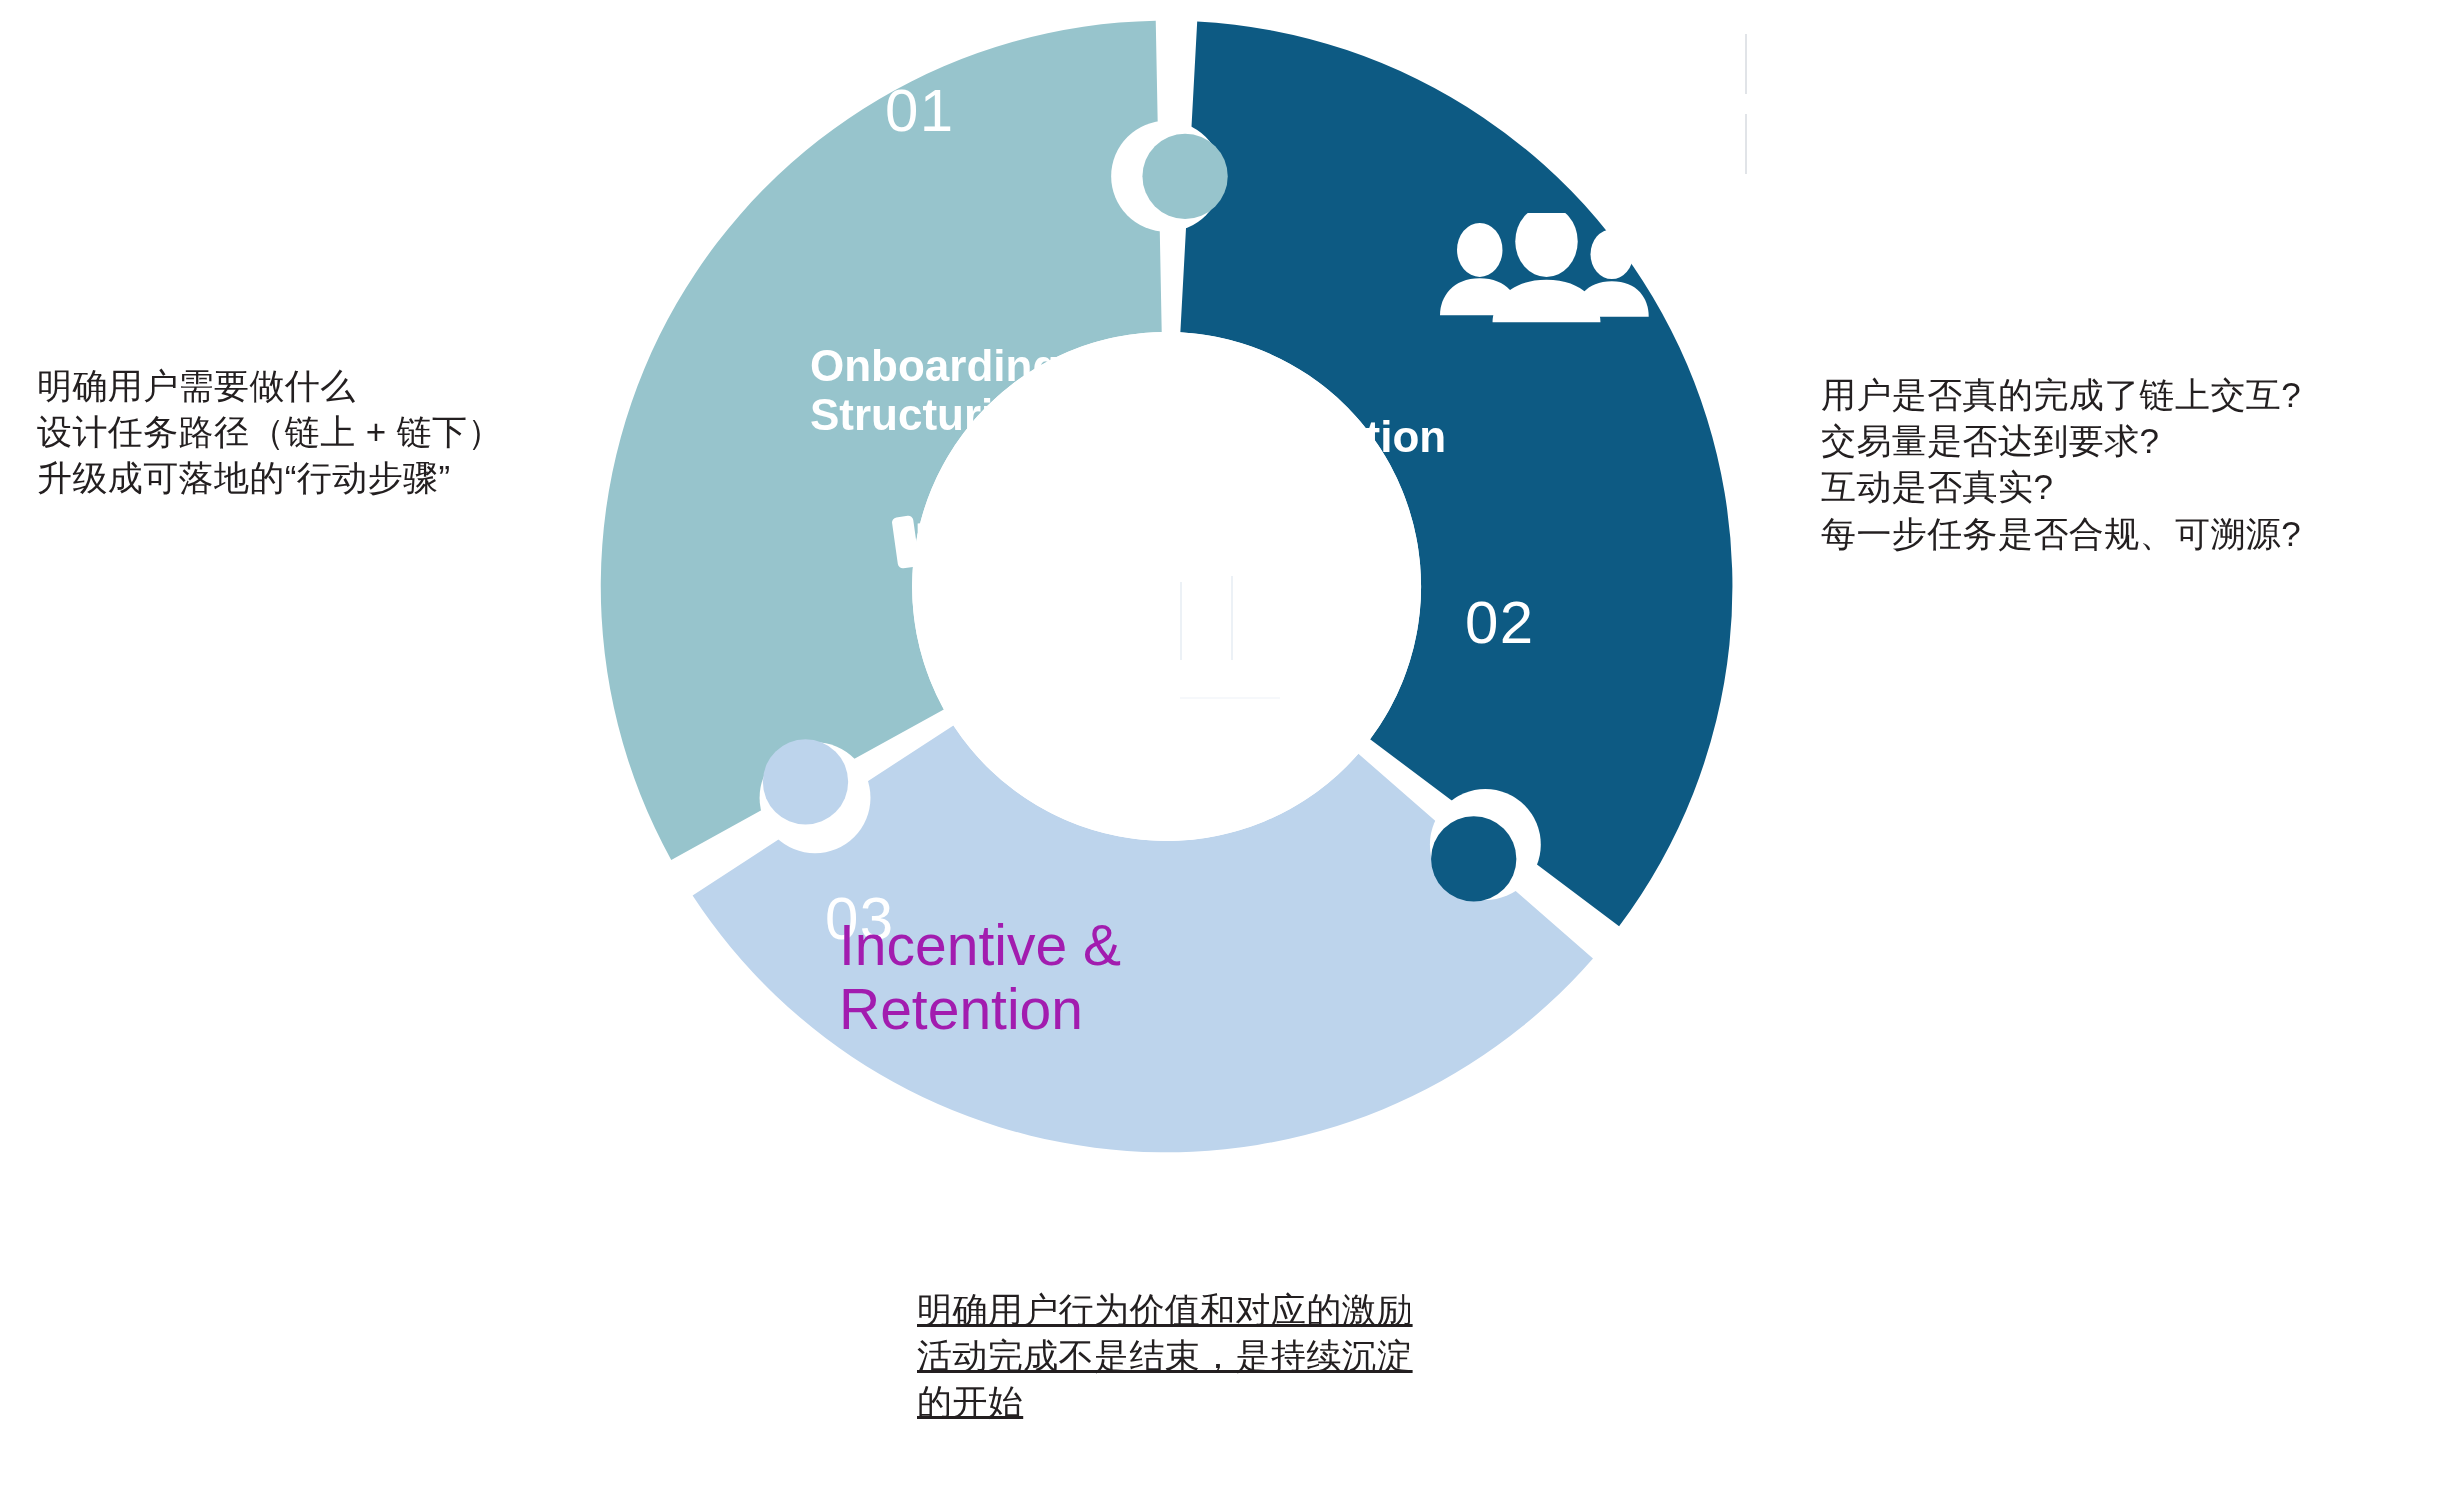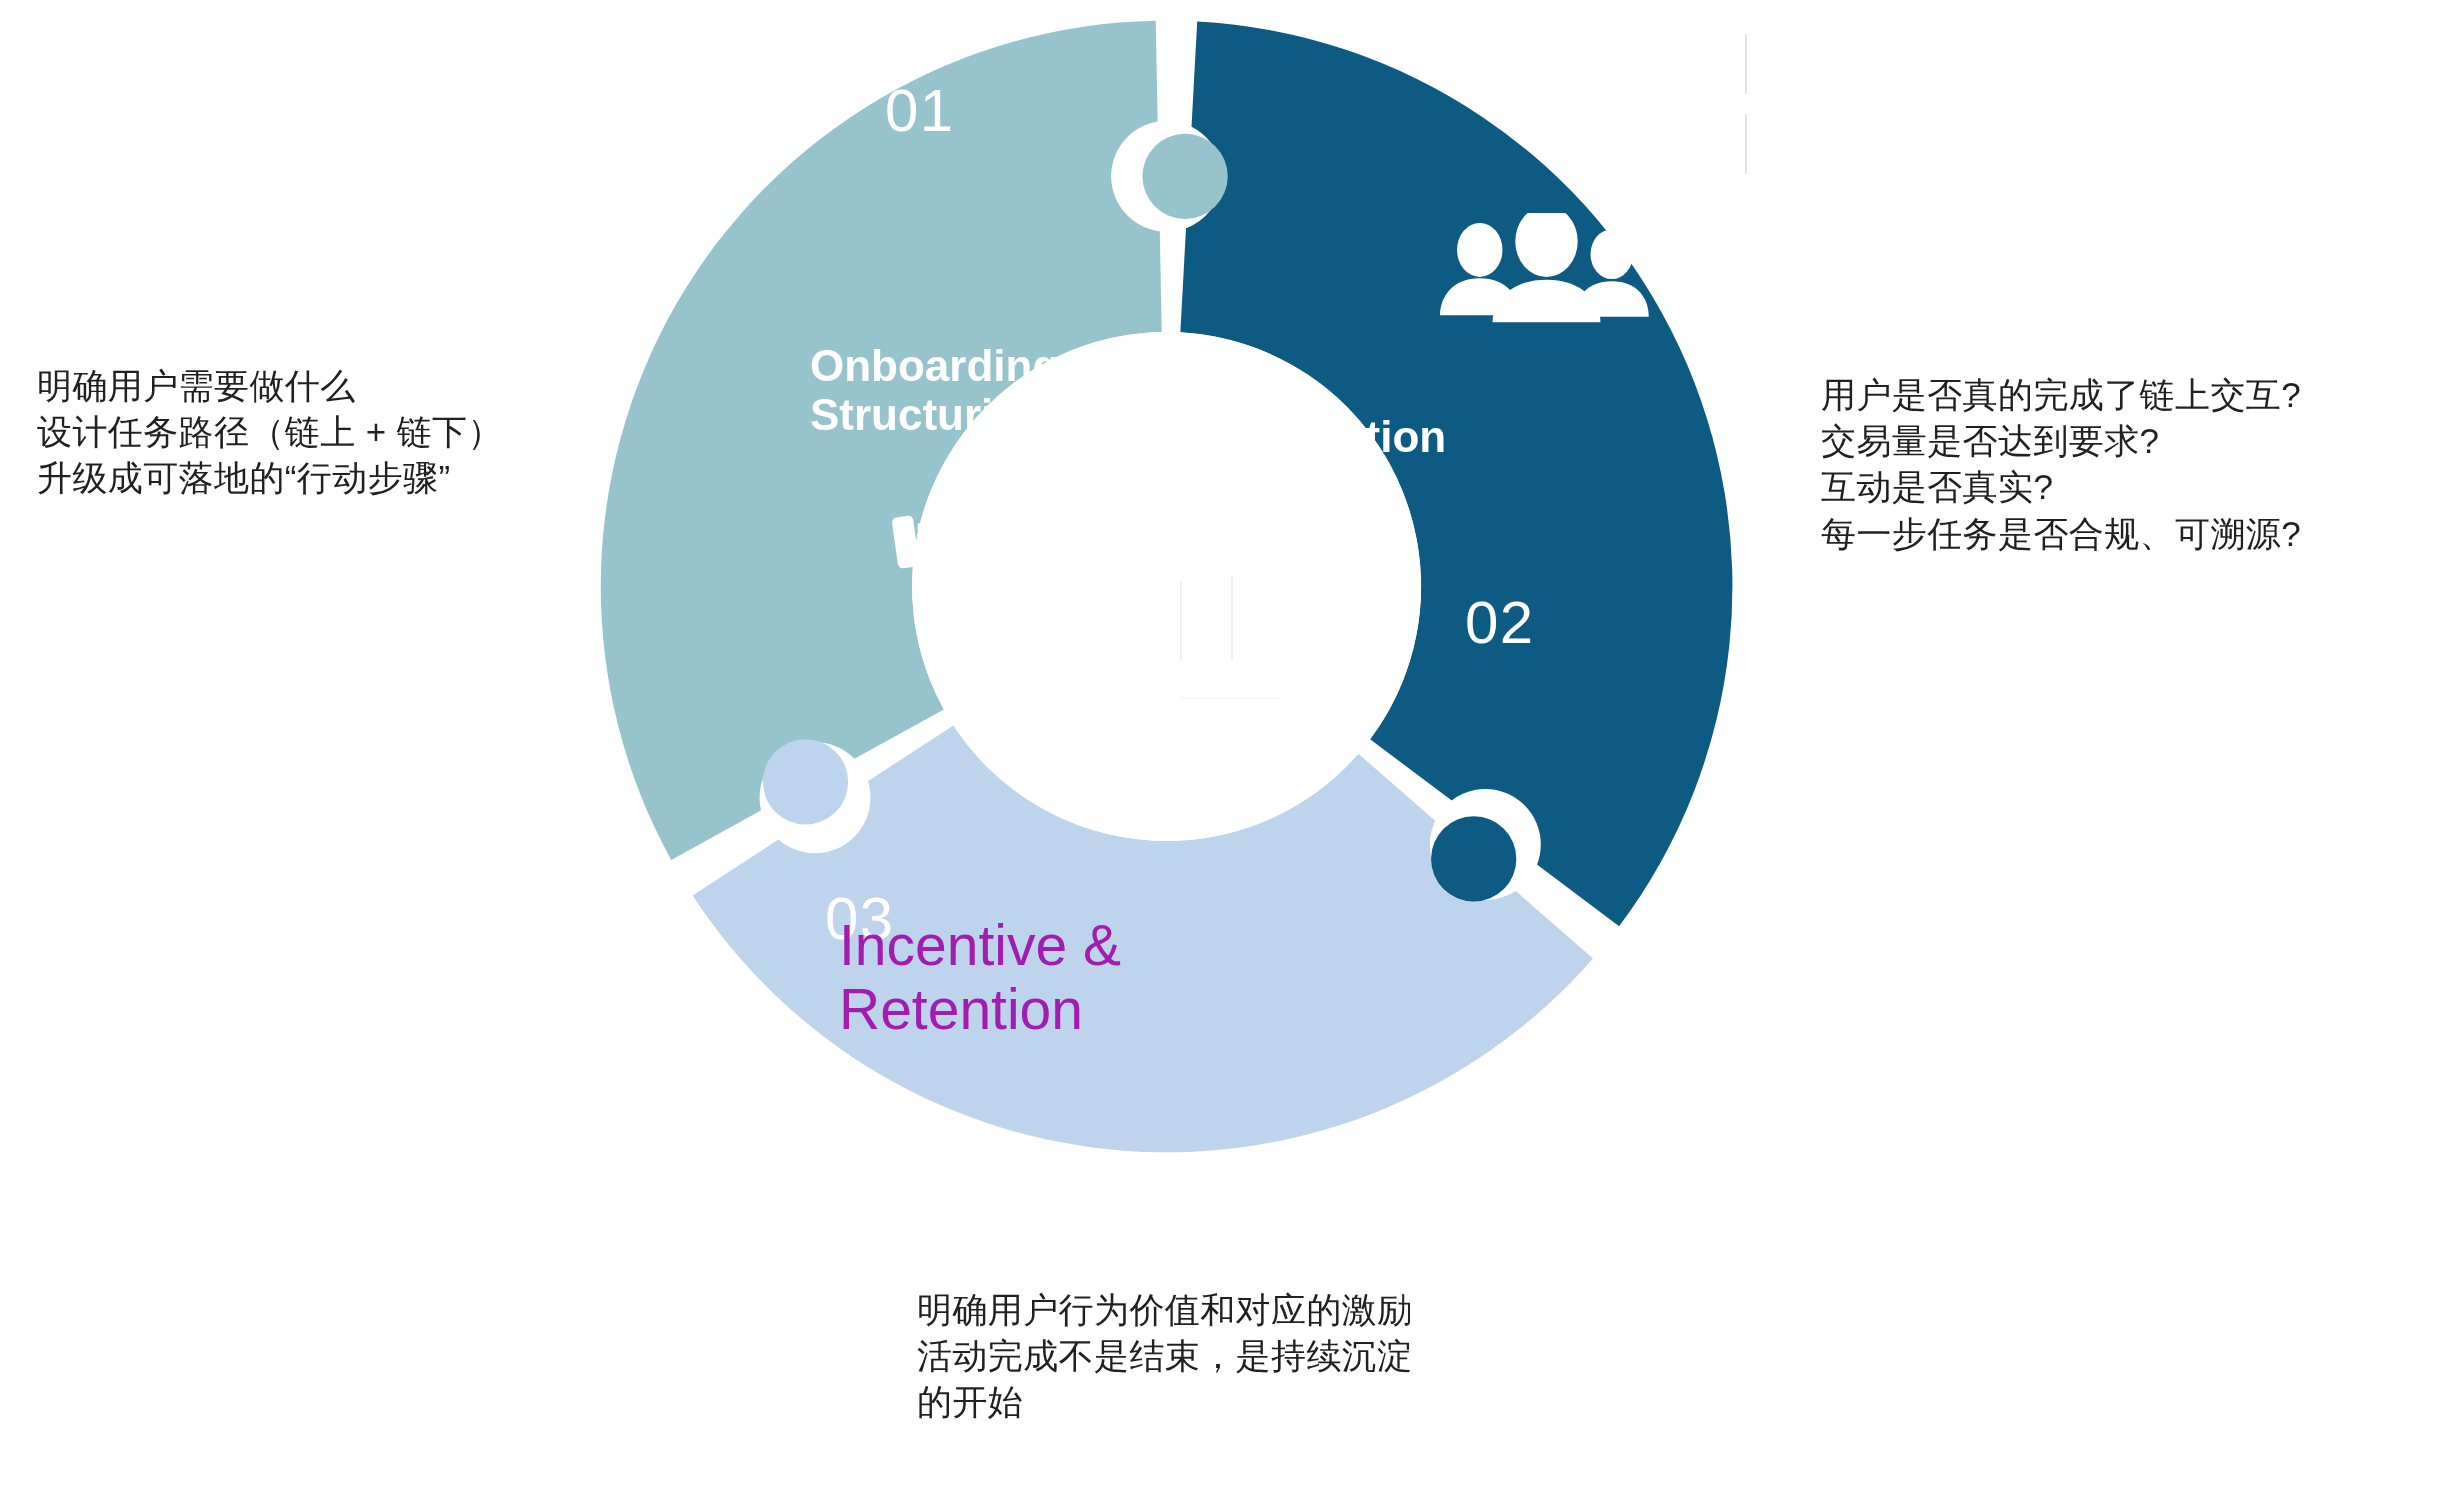--- a/index.html
+++ b/index.html
@@ -42,21 +42,21 @@
   #icon-people{left:1440px;top:213px;width:213px;height:114px;}
   #icon-growth{left:1735px;top:967px;width:156px;height:135px;}
 
   
   .callout{
     position:absolute;color:#231f20;font-size:35px;line-height:1.32;
     white-space:pre-line;letter-spacing:0.4px;
   }
   #callout-left  {left:37px;  top:363px;  width:526px;}
   #callout-right {left:1821px;top:372px;  width:569px;}
-  #callout-bottom{left:917px;top:1287px; width:569px;}
+  #callout-bottom{left:917px;top:1287px; width:569px;text-decoration:underline;}
 
   
   .ghost{position:absolute;background:#c9d6e4;opacity:.35;}
   #ghost-a{left:1180px;top:582px;width:2.1px;height:78px;}
   #ghost-b{left:1231px;top:576px;width:2.1px;height:84px;}
   #ghost-c{left:1180px;top:697px;width:100px;height:2.1px;opacity:.16;}
   
   #hair-a{position:absolute;left:1745px;top:34px;width:2.1px;height:60px;background:#d9dde2;opacity:.8;}
   #hair-b{position:absolute;left:1745px;top:114px;width:2.1px;height:60px;background:#d9dde2;opacity:.8;}
 </style>

